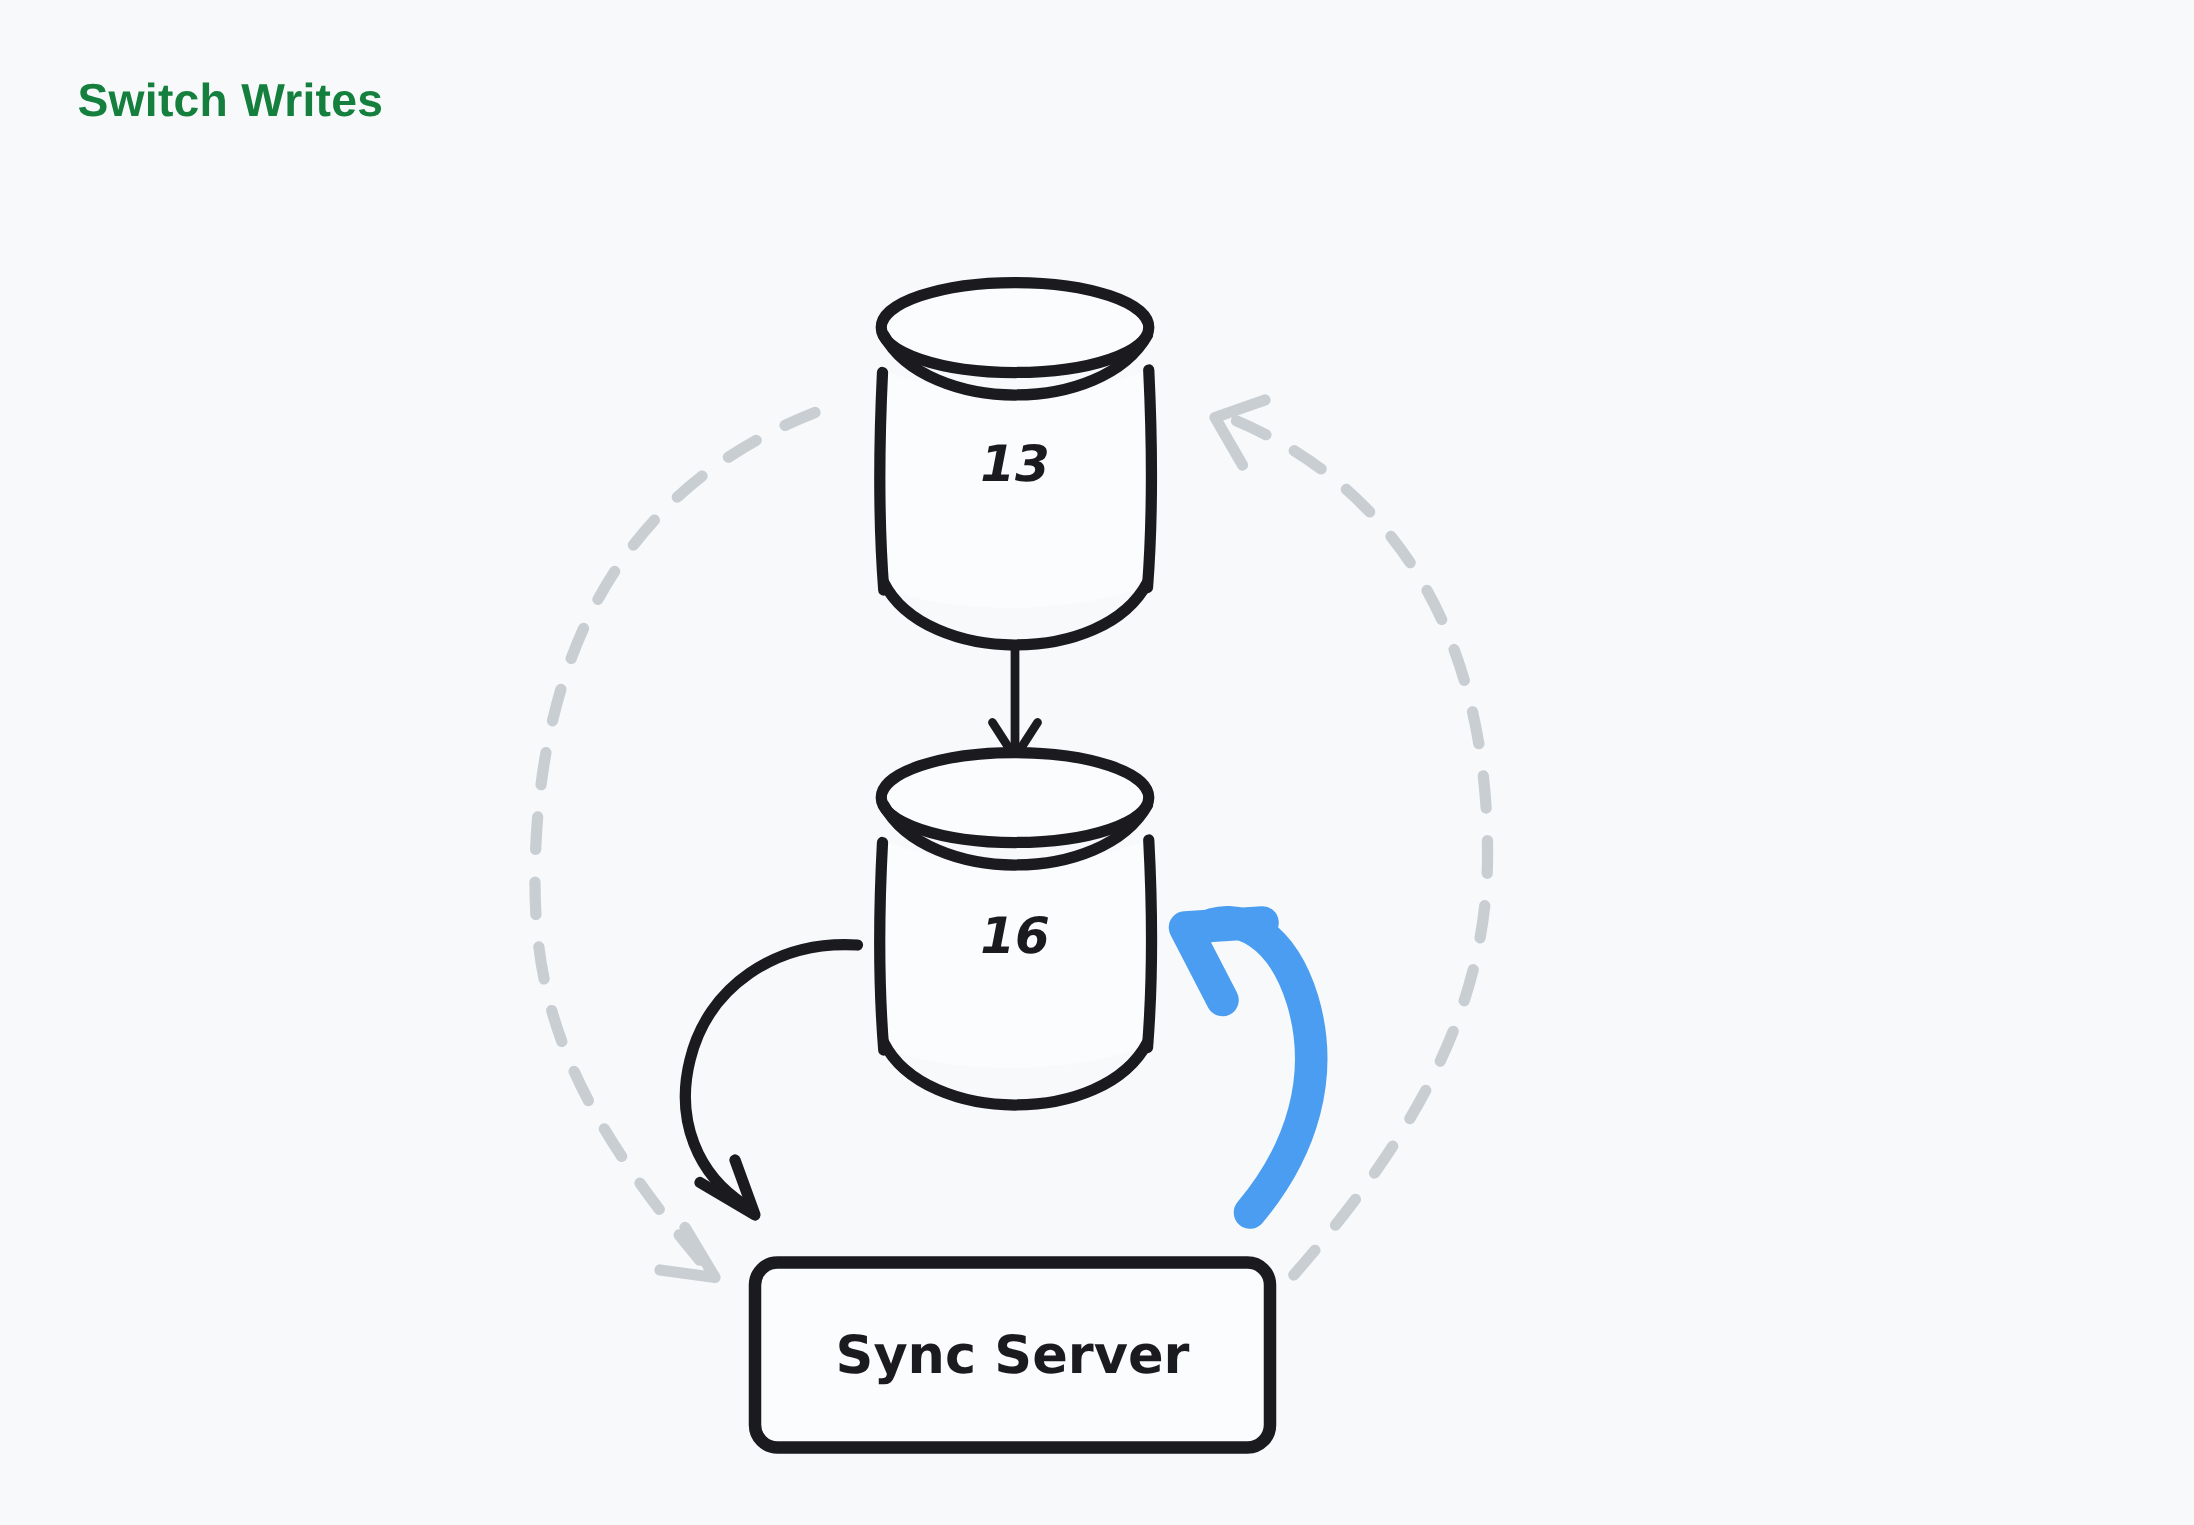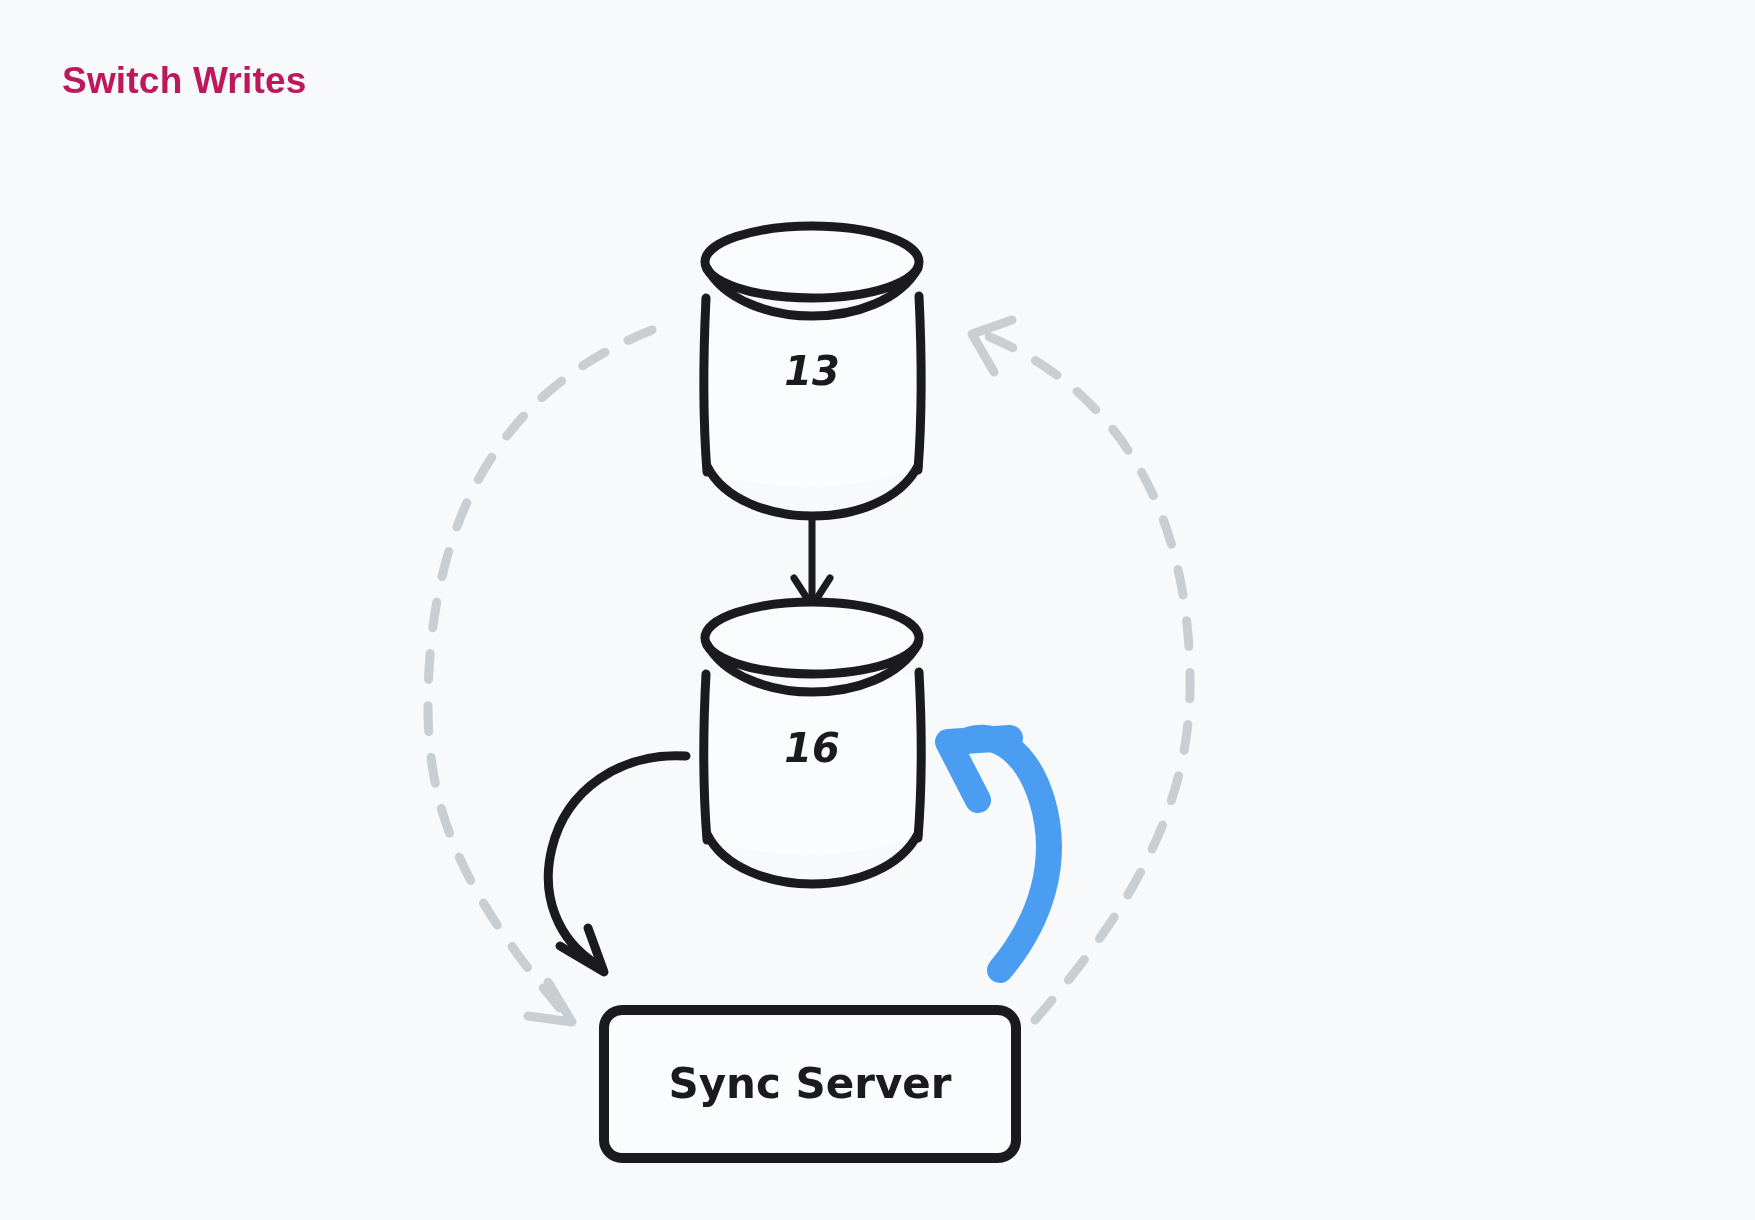--- a/index.html
+++ b/index.html
@@ -20,21 +20,21 @@
     width: 1755px;
     height: 1220px;
   }
   #diagram-title {
     position: absolute;
     left: 62px;
     top: 60px;
     font-size: 37px;
     font-weight: bold;
     letter-spacing: 0.2px;
-    color: #be185d;
+    color: #15803d;
     font-family: "Liberation Sans", sans-serif;
     user-select: none;
   }
   svg.diagram-svg {
     position: absolute;
     left: 0; top: 0;
     width: 1755px;
     height: 1220px;
   }
   .node-label {

